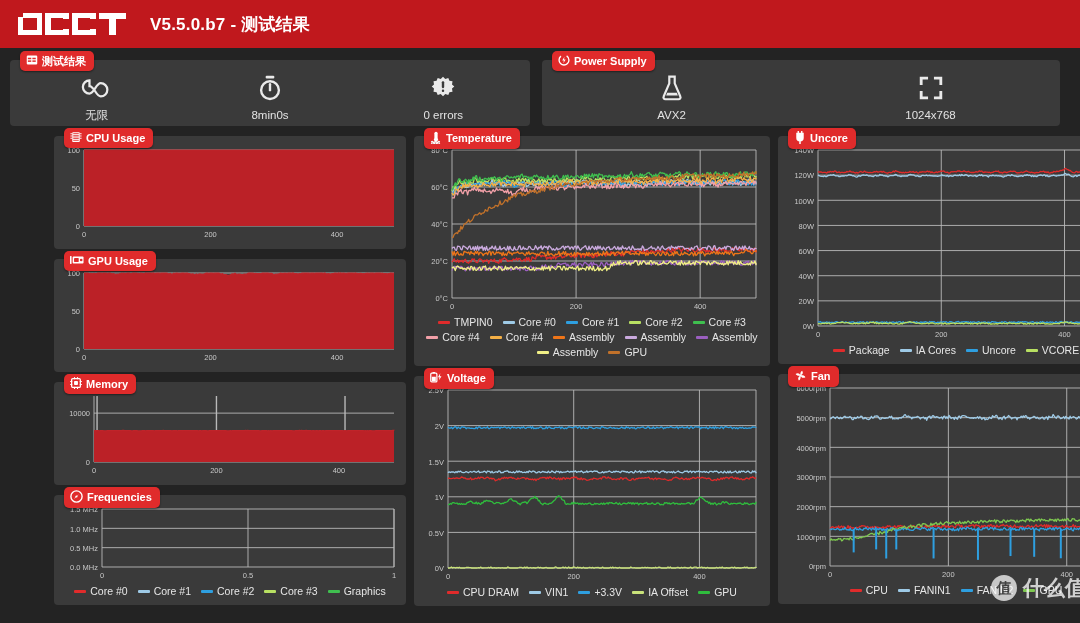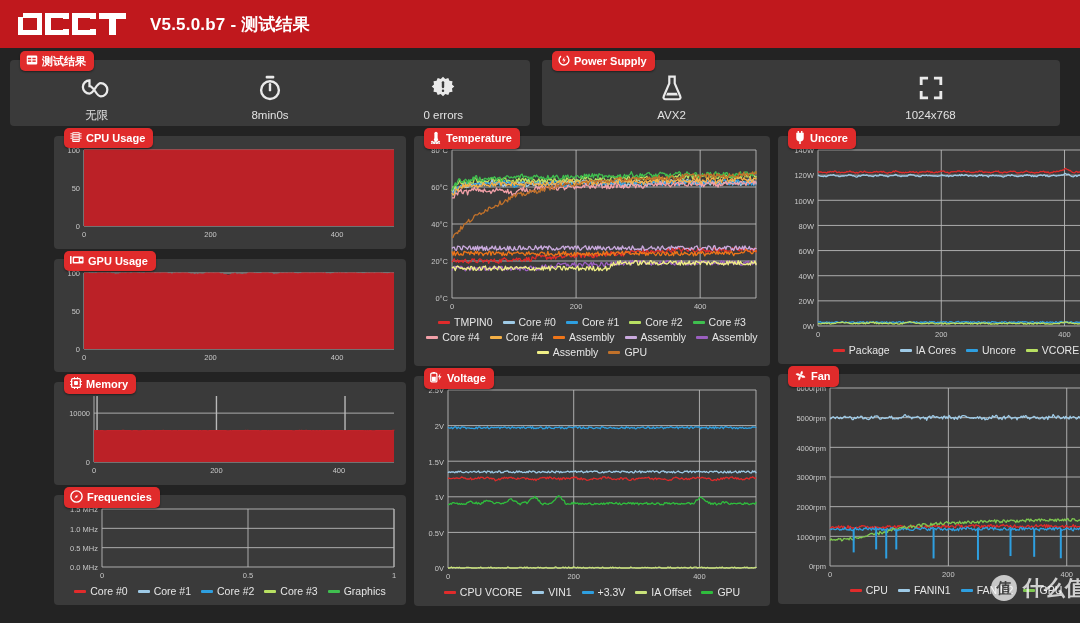--- a/index.html
+++ b/index.html
@@ -474,21 +474,21 @@
           <text x="275.42857142857144" y="191" fill="#c8c8c8" font-size="7.5" text-anchor="middle" font-family="Liberation Sans, sans-serif">400</text>
           <line x1="332" y1="2" x2="332" y2="180" stroke="#b9b9b9" stroke-width="0.9"></line>
           <path d="M24.0,90.5L25.1,90.2L26.3,90.6L27.4,90.6L28.5,90.4L29.6,90.0L30.8,90.6L31.9,90.0L33.0,89.8L34.2,90.4L35.3,90.5L36.4,90.1L37.5,89.0L38.7,89.3L39.8,90.2L40.9,89.8L42.1,90.9L43.2,91.0L44.3,91.0L45.4,91.2L46.6,89.8L47.7,91.8L48.8,91.0L49.9,91.4L51.1,90.1L52.2,90.6L53.3,90.5L54.5,89.3L55.6,90.6L56.7,89.2L57.8,89.4L59.0,89.5L60.1,90.7L61.2,90.6L62.4,89.6L63.5,89.1L64.6,89.8L65.7,90.8L66.9,90.1L68.0,91.1L69.1,90.3L70.3,91.0L71.4,92.8L72.5,92.1L73.6,91.9L74.8,90.7L75.9,91.8L77.0,90.8L78.2,89.8L79.3,90.5L80.4,89.2L81.5,90.2L82.7,89.5L83.8,90.6L84.9,89.3L86.1,89.6L87.2,89.1L88.3,90.3L89.4,89.8L90.6,90.5L91.7,91.0L92.8,91.4L93.9,90.0L95.1,90.9L96.2,90.5L97.3,90.0L98.5,89.6L99.6,89.7L100.7,89.8L101.8,91.2L103.0,90.0L104.1,90.6L105.2,91.4L106.4,91.1L107.5,91.6L108.6,91.0L109.7,92.1L110.9,90.9L112.0,92.6L113.1,91.0L114.3,91.4L115.4,90.4L116.5,89.9L117.6,89.8L118.8,89.5L119.9,89.7L121.0,89.5L122.2,90.8L123.3,89.2L124.4,90.5L125.5,89.0L126.7,89.3L127.8,90.5L128.9,90.8L130.1,89.4L131.2,90.3L132.3,91.1L133.4,90.9L134.6,90.0L135.7,91.9L136.8,90.0L137.9,91.6L139.1,89.7L140.2,90.0L141.3,91.4L142.5,89.9L143.6,90.5L144.7,90.2L145.8,91.0L147.0,89.9L148.1,89.4L149.2,90.1L150.4,88.8L151.5,89.6L152.6,89.2L153.7,91.1L154.9,90.5L156.0,91.6L157.1,89.8L158.3,91.7L159.4,90.7L160.5,90.9L161.6,91.4L162.8,92.3L163.9,92.1L165.0,91.8L166.2,91.4L167.3,91.0L168.4,91.5L169.5,90.1L170.7,90.4L171.8,90.6L172.9,91.2L174.1,91.2L175.2,90.5L176.3,90.0L177.4,91.0L178.6,89.0L179.7,88.8L180.8,88.6L181.9,90.0L183.1,90.1L184.2,89.0L185.3,90.1L186.5,90.0L187.6,91.1L188.7,91.5L189.8,91.2L191.0,91.2L192.1,91.8L193.2,90.9L194.4,90.9L195.5,91.3L196.6,89.6L197.7,89.9L198.9,91.5L200.0,90.2L201.1,90.2L202.3,90.0L203.4,91.3L204.5,92.0L205.6,92.4L206.8,92.4L207.9,91.0L209.0,90.5L210.2,91.9L211.3,91.7L212.4,90.5L213.5,90.9L214.7,90.1L215.8,90.1L216.9,90.4L218.1,89.9L219.2,90.1L220.3,90.0L221.4,89.7L222.6,89.8L223.7,89.7L224.8,89.2L225.9,90.8L227.1,90.8L228.2,90.3L229.3,91.7L230.5,90.6L231.6,90.0L232.7,91.5L233.8,90.5L235.0,90.3L236.1,90.7L237.2,91.1L238.4,91.2L239.5,91.3L240.6,90.8L241.7,91.5L242.9,92.0L244.0,92.5L245.1,92.2L246.3,91.8L247.4,92.2L248.5,90.8L249.6,89.8L250.8,89.6L251.9,89.1L253.0,89.7L254.2,90.2L255.3,91.0L256.4,90.9L257.5,89.9L258.7,90.6L259.8,91.7L260.9,91.1L262.1,90.2L263.2,91.6L264.3,90.7L265.4,91.5L266.6,90.3L267.7,90.6L268.8,89.3L269.9,89.6L271.1,90.6L272.2,90.2L273.3,89.2L274.5,89.6L275.6,90.1L276.7,90.1L277.8,89.3L279.0,89.5L280.1,90.2L281.2,89.9L282.4,90.8L283.5,90.3L284.6,90.2L285.7,90.4L286.9,91.8L288.0,92.3L289.1,92.5L290.3,91.6L291.4,91.8L292.5,92.5L293.6,90.6L294.8,91.8L295.9,91.5L297.0,89.9L298.2,91.4L299.3,89.6L300.4,90.8L301.5,89.4L302.7,89.5L303.8,89.7L304.9,90.9L306.1,89.3L307.2,89.1L308.3,89.0L309.4,90.4L310.6,90.5L311.7,89.4L312.8,91.1L313.9,89.8L315.1,91.5L316.2,91.1L317.3,90.7L318.5,91.8L319.6,91.4L320.7,91.5L321.8,90.3L323.0,90.0L324.1,90.6L325.2,91.1L326.4,89.4L327.5,89.7L328.6,88.9L329.7,89.6L330.9,90.6L332.0,89.6L332.0,89.6" fill="none" stroke="#e02b2b" stroke-width="1.3" stroke-linejoin="round"></path>
           <path d="M24.0,84.9L25.1,83.7L26.3,84.5L27.4,83.9L28.5,84.0L29.6,83.9L30.8,84.8L31.9,83.6L33.0,84.5L34.2,83.2L35.3,83.9L36.4,83.1L37.5,84.1L38.7,84.5L39.8,84.6L40.9,84.3L42.1,83.6L43.2,84.0L44.3,84.8L45.4,84.0L46.6,83.5L47.7,84.2L48.8,83.8L49.9,83.2L51.1,83.8L52.2,84.4L53.3,83.8L54.5,83.0L55.6,84.5L56.7,84.3L57.8,84.2L59.0,84.1L60.1,83.2L61.2,83.6L62.4,84.9L63.5,83.0L64.6,83.4L65.7,83.5L66.9,84.7L68.0,83.3L69.1,84.9L70.3,84.5L71.4,83.9L72.5,83.8L73.6,84.4L74.8,82.8L75.9,83.1L77.0,84.8L78.2,84.3L79.3,84.7L80.4,83.4L81.5,83.4L82.7,83.0L83.8,82.9L84.9,84.3L86.1,83.8L87.2,84.3L88.3,84.7L89.4,83.8L90.6,84.9L91.7,84.2L92.8,83.0L93.9,84.3L95.1,82.9L96.2,84.0L97.3,83.6L98.5,84.6L99.6,84.4L100.7,84.1L101.8,84.7L103.0,83.6L104.1,84.6L105.2,82.9L106.4,83.5L107.5,84.2L108.6,83.1L109.7,83.2L110.9,83.8L112.0,84.8L113.1,84.8L114.3,83.8L115.4,83.6L116.5,84.7L117.6,84.1L118.8,83.3L119.9,84.0L121.0,84.0L122.2,84.3L123.3,84.5L124.4,83.2L125.5,84.7L126.7,84.3L127.8,82.9L128.9,83.7L130.1,84.3L131.2,84.9L132.3,83.1L133.4,83.7L134.6,83.3L135.7,84.8L136.8,83.4L137.9,84.6L139.1,84.2L140.2,84.1L141.3,84.0L142.5,83.8L143.6,83.1L144.7,83.6L145.8,84.3L147.0,83.3L148.1,84.0L149.2,83.2L150.4,83.6L151.5,82.9L152.6,84.4L153.7,83.8L154.9,83.5L156.0,83.9L157.1,82.9L158.3,83.7L159.4,84.8L160.5,84.1L161.6,84.2L162.8,83.0L163.9,84.3L165.0,83.7L166.2,83.3L167.3,83.2L168.4,84.0L169.5,83.3L170.7,82.9L171.8,83.4L172.9,83.1L174.1,84.2L175.2,84.9L176.3,84.8L177.4,84.7L178.6,83.6L179.7,84.9L180.8,84.0L181.9,83.8L183.1,84.0L184.2,83.6L185.3,83.0L186.5,83.8L187.6,84.4L188.7,84.4L189.8,83.3L191.0,84.1L192.1,83.1L193.2,83.7L194.4,83.5L195.5,84.1L196.6,84.6L197.7,83.1L198.9,83.2L200.0,83.5L201.1,83.5L202.3,84.3L203.4,83.6L204.5,84.7L205.6,84.5L206.8,83.6L207.9,83.7L209.0,84.8L210.2,84.8L211.3,82.8L212.4,83.9L213.5,84.1L214.7,83.7L215.8,82.9L216.9,84.9L218.1,83.2L219.2,84.0L220.3,83.8L221.4,84.4L222.6,83.8L223.7,83.1L224.8,83.9L225.9,82.9L227.1,84.1L228.2,82.9L229.3,82.9L230.5,84.1L231.6,83.3L232.7,83.2L233.8,83.7L235.0,84.8L236.1,84.5L237.2,83.4L238.4,83.1L239.5,82.8L240.6,84.0L241.7,83.7L242.9,84.8L244.0,83.8L245.1,83.9L246.3,84.4L247.4,83.7L248.5,84.7L249.6,83.3L250.8,84.8L251.9,84.3L253.0,83.7L254.2,83.0L255.3,83.9L256.4,84.4L257.5,84.6L258.7,84.8L259.8,84.0L260.9,83.1L262.1,83.5L263.2,82.9L264.3,84.5L265.4,83.6L266.6,83.0L267.7,84.7L268.8,83.4L269.9,83.3L271.1,84.6L272.2,83.3L273.3,83.7L274.5,83.0L275.6,84.1L276.7,83.5L277.8,84.0L279.0,84.0L280.1,83.3L281.2,84.4L282.4,83.5L283.5,84.2L284.6,84.8L285.7,83.4L286.9,83.4L288.0,83.5L289.1,84.2L290.3,83.2L291.4,83.5L292.5,83.1L293.6,83.8L294.8,84.9L295.9,84.3L297.0,83.4L298.2,84.6L299.3,84.8L300.4,83.1L301.5,84.3L302.7,84.8L303.8,83.3L304.9,84.8L306.1,83.0L307.2,84.8L308.3,84.3L309.4,84.1L310.6,83.6L311.7,83.0L312.8,84.6L313.9,84.9L315.1,83.1L316.2,84.6L317.3,83.0L318.5,83.6L319.6,83.1L320.7,84.0L321.8,84.4L323.0,83.4L324.1,83.1L325.2,83.9L326.4,84.9L327.5,84.9L328.6,82.9L329.7,83.9L330.9,83.1L332.0,84.8L332.0,83.9" fill="none" stroke="#9ecae6" stroke-width="1.3" stroke-linejoin="round"></path>
           <path d="M24.0,39.2L25.1,40.1L26.3,40.2L27.4,39.2L28.5,40.7L29.6,39.9L30.8,38.7L31.9,38.9L33.0,40.7L34.2,39.1L35.3,40.0L36.4,40.6L37.5,38.9L38.7,38.8L39.8,39.3L40.9,39.2L42.1,40.7L43.2,39.8L44.3,39.8L45.4,40.0L46.6,40.3L47.7,40.2L48.8,40.3L49.9,40.6L51.1,40.5L52.2,39.1L53.3,40.7L54.5,39.0L55.6,38.8L56.7,40.0L57.8,40.3L59.0,40.0L60.1,39.4L61.2,40.0L62.4,39.9L63.5,38.8L64.6,40.7L65.7,40.5L66.9,39.5L68.0,39.2L69.1,39.8L70.3,39.4L71.4,39.7L72.5,39.3L73.6,39.5L74.8,39.0L75.9,40.7L77.0,39.0L78.2,39.7L79.3,39.4L80.4,38.9L81.5,39.2L82.7,40.2L83.8,39.6L84.9,39.1L86.1,40.7L87.2,39.8L88.3,38.8L89.4,39.8L90.6,39.5L91.7,40.0L92.8,40.0L93.9,39.3L95.1,39.3L96.2,40.5L97.3,39.2L98.5,39.8L99.6,38.8L100.7,40.1L101.8,40.5L103.0,39.5L104.1,39.1L105.2,39.6L106.4,38.7L107.5,40.5L108.6,38.7L109.7,40.7L110.9,40.1L112.0,40.6L113.1,39.8L114.3,40.3L115.4,39.5L116.5,38.9L117.6,39.4L118.8,40.8L119.9,40.3L121.0,40.6L122.2,38.8L123.3,40.5L124.4,39.1L125.5,39.0L126.7,40.0L127.8,40.3L128.9,40.3L130.1,40.5L131.2,39.3L132.3,39.3L133.4,39.6L134.6,39.4L135.7,38.9L136.8,40.6L137.9,39.0L139.1,40.1L140.2,40.8L141.3,39.9L142.5,40.6L143.6,39.8L144.7,38.8L145.8,39.0L147.0,39.4L148.1,39.5L149.2,39.8L150.4,38.7L151.5,38.9L152.6,38.9L153.7,40.2L154.9,39.1L156.0,38.7L157.1,40.7L158.3,40.2L159.4,39.0L160.5,40.4L161.6,40.4L162.8,40.0L163.9,40.6L165.0,38.7L166.2,39.5L167.3,39.1L168.4,40.2L169.5,40.6L170.7,40.4L171.8,39.7L172.9,39.7L174.1,40.2L175.2,39.9L176.3,40.8L177.4,38.7L178.6,38.8L179.7,39.3L180.8,40.0L181.9,39.7L183.1,40.5L184.2,40.1L185.3,39.7L186.5,39.2L187.6,39.9L188.7,40.2L189.8,39.6L191.0,40.4L192.1,40.2L193.2,40.1L194.4,40.7L195.5,40.3L196.6,39.8L197.7,38.9L198.9,40.0L200.0,39.8L201.1,40.6L202.3,38.7L203.4,39.8L204.5,39.2L205.6,40.6L206.8,39.7L207.9,39.4L209.0,40.2L210.2,39.5L211.3,40.8L212.4,40.7L213.5,39.3L214.7,39.6L215.8,40.0L216.9,39.4L218.1,39.1L219.2,38.8L220.3,40.2L221.4,40.3L222.6,40.0L223.7,38.8L224.8,39.0L225.9,40.5L227.1,40.0L228.2,40.4L229.3,39.0L230.5,40.4L231.6,40.4L232.7,39.1L233.8,39.8L235.0,39.9L236.1,39.6L237.2,38.8L238.4,39.3L239.5,40.7L240.6,39.7L241.7,40.0L242.9,39.2L244.0,39.7L245.1,39.6L246.3,38.7L247.4,38.8L248.5,39.6L249.6,39.6L250.8,39.8L251.9,39.5L253.0,38.8L254.2,40.7L255.3,39.2L256.4,39.6L257.5,39.2L258.7,39.0L259.8,40.1L260.9,39.5L262.1,39.9L263.2,38.7L264.3,40.0L265.4,40.6L266.6,38.9L267.7,38.9L268.8,40.4L269.9,39.7L271.1,38.8L272.2,38.9L273.3,39.2L274.5,38.9L275.6,39.0L276.7,40.8L277.8,39.2L279.0,39.9L280.1,39.5L281.2,40.0L282.4,38.9L283.5,40.7L284.6,40.7L285.7,38.8L286.9,39.7L288.0,40.1L289.1,38.9L290.3,40.7L291.4,38.7L292.5,40.2L293.6,39.5L294.8,40.0L295.9,40.5L297.0,38.8L298.2,39.2L299.3,40.7L300.4,39.1L301.5,38.7L302.7,39.0L303.8,39.4L304.9,39.7L306.1,39.0L307.2,39.2L308.3,40.7L309.4,39.7L310.6,39.7L311.7,40.6L312.8,39.6L313.9,40.7L315.1,39.7L316.2,39.3L317.3,40.1L318.5,39.2L319.6,40.4L320.7,40.4L321.8,39.7L323.0,40.5L324.1,40.1L325.2,39.9L326.4,40.2L327.5,39.6L328.6,38.8L329.7,39.2L330.9,39.1L332.0,39.5L332.0,39.7" fill="none" stroke="#2e9fe0" stroke-width="1.3" stroke-linejoin="round"></path>
           <path d="M24.0,180.0L25.1,180.0L26.3,179.8L27.4,179.0L28.5,180.0L29.6,179.5L30.8,179.7L31.9,180.0L33.0,179.4L34.2,180.0L35.3,179.2L36.4,180.0L37.5,180.0L38.7,180.0L39.8,180.0L40.9,180.0L42.1,179.5L43.2,179.5L44.3,179.3L45.4,179.7L46.6,179.7L47.7,180.0L48.8,180.0L49.9,180.0L51.1,180.0L52.2,180.0L53.3,180.0L54.5,179.6L55.6,180.0L56.7,179.1L57.8,180.0L59.0,180.0L60.1,179.9L61.2,179.9L62.4,179.8L63.5,179.8L64.6,179.3L65.7,180.0L66.9,179.0L68.0,180.0L69.1,180.0L70.3,179.6L71.4,180.0L72.5,180.0L73.6,179.8L74.8,179.6L75.9,180.0L77.0,180.0L78.2,179.6L79.3,180.0L80.4,180.0L81.5,180.0L82.7,180.0L83.8,178.9L84.9,179.7L86.1,180.0L87.2,179.9L88.3,180.0L89.4,180.0L90.6,180.0L91.7,179.8L92.8,180.0L93.9,180.0L95.1,179.5L96.2,179.4L97.3,179.3L98.5,180.0L99.6,179.9L100.7,179.1L101.8,180.0L103.0,179.0L104.1,180.0L105.2,180.0L106.4,179.5L107.5,180.0L108.6,179.9L109.7,179.7L110.9,180.0L112.0,180.0L113.1,179.6L114.3,179.2L115.4,180.0L116.5,179.4L117.6,179.8L118.8,180.0L119.9,180.0L121.0,179.7L122.2,179.4L123.3,180.0L124.4,180.0L125.5,180.0L126.7,180.0L127.8,180.0L128.9,180.0L130.1,179.9L131.2,178.9L132.3,179.2L133.4,180.0L134.6,180.0L135.7,180.0L136.8,180.0L137.9,179.6L139.1,179.1L140.2,180.0L141.3,179.2L142.5,179.8L143.6,180.0L144.7,179.0L145.8,180.0L147.0,179.7L148.1,180.0L149.2,179.0L150.4,179.1L151.5,179.6L152.6,180.0L153.7,179.1L154.9,180.0L156.0,179.3L157.1,180.0L158.3,180.0L159.4,179.2L160.5,180.0L161.6,180.0L162.8,180.0L163.9,180.0L165.0,179.5L166.2,179.5L167.3,180.0L168.4,179.4L169.5,180.0L170.7,180.0L171.8,179.5L172.9,179.6L174.1,179.4L175.2,180.0L176.3,180.0L177.4,180.0L178.6,179.1L179.7,180.0L180.8,179.8L181.9,180.0L183.1,179.8L184.2,180.0L185.3,180.0L186.5,179.2L187.6,180.0L188.7,179.1L189.8,180.0L191.0,179.5L192.1,179.7L193.2,180.0L194.4,180.0L195.5,179.4L196.6,180.0L197.7,180.0L198.9,180.0L200.0,180.0L201.1,180.0L202.3,180.0L203.4,180.0L204.5,180.0L205.6,180.0L206.8,179.0L207.9,179.6L209.0,180.0L210.2,179.6L211.3,180.0L212.4,180.0L213.5,180.0L214.7,180.0L215.8,180.0L216.9,180.0L218.1,179.4L219.2,179.9L220.3,179.5L221.4,179.3L222.6,179.8L223.7,179.4L224.8,179.8L225.9,179.6L227.1,180.0L228.2,180.0L229.3,179.6L230.5,180.0L231.6,179.2L232.7,180.0L233.8,179.6L235.0,179.1L236.1,179.4L237.2,180.0L238.4,180.0L239.5,180.0L240.6,180.0L241.7,180.0L242.9,180.0L244.0,179.0L245.1,180.0L246.3,179.0L247.4,180.0L248.5,180.0L249.6,180.0L250.8,180.0L251.9,180.0L253.0,179.5L254.2,179.3L255.3,180.0L256.4,180.0L257.5,179.4L258.7,180.0L259.8,179.5L260.9,179.3L262.1,179.6L263.2,180.0L264.3,180.0L265.4,179.8L266.6,178.9L267.7,180.0L268.8,180.0L269.9,179.2L271.1,179.2L272.2,179.1L273.3,180.0L274.5,179.7L275.6,179.6L276.7,179.5L277.8,179.0L279.0,180.0L280.1,179.3L281.2,180.0L282.4,180.0L283.5,179.4L284.6,180.0L285.7,180.0L286.9,180.0L288.0,180.0L289.1,180.0L290.3,180.0L291.4,180.0L292.5,179.4L293.6,180.0L294.8,179.9L295.9,179.2L297.0,180.0L298.2,179.0L299.3,179.9L300.4,180.0L301.5,180.0L302.7,179.7L303.8,180.0L304.9,180.0L306.1,180.0L307.2,179.3L308.3,179.3L309.4,180.0L310.6,179.1L311.7,180.0L312.8,180.0L313.9,179.7L315.1,180.0L316.2,180.0L317.3,180.0L318.5,179.6L319.6,179.6L320.7,179.1L321.8,179.8L323.0,179.1L324.1,180.0L325.2,180.0L326.4,179.8L327.5,179.6L328.6,179.8L329.7,180.0L330.9,179.5L332.0,179.3L332.0,180.0" fill="none" stroke="#c9e27a" stroke-width="1.3" stroke-linejoin="round"></path>
           <path d="M24.0,116.6L25.1,116.6L26.3,115.5L27.4,116.2L28.5,114.7L29.6,114.6L30.8,115.1L31.9,115.4L33.0,115.0L34.2,116.3L35.3,115.4L36.4,116.4L37.5,115.4L38.7,116.4L39.8,115.9L40.9,116.3L42.1,116.0L43.2,114.5L44.3,114.4L45.4,113.6L46.6,113.1L47.7,113.6L48.8,115.1L49.9,115.2L51.1,115.5L52.2,114.1L53.3,116.0L54.5,114.7L55.6,115.7L56.7,116.4L57.8,114.7L59.0,115.0L60.1,112.9L61.2,113.5L62.4,112.3L63.5,112.9L64.6,113.0L65.7,112.8L66.9,113.4L68.0,113.6L69.1,114.8L70.3,115.7L71.4,115.3L72.5,114.5L73.6,114.6L74.8,114.6L75.9,115.3L77.0,116.0L78.2,115.2L79.3,115.6L80.4,114.5L81.5,114.5L82.7,114.0L83.8,113.4L84.9,111.7L86.1,111.0L87.2,110.6L88.3,112.2L89.4,113.1L90.6,112.8L91.7,113.1L92.8,113.9L93.9,115.5L95.1,115.5L96.2,116.8L97.3,115.2L98.5,114.5L99.6,114.4L100.7,113.9L101.8,114.0L103.0,115.5L104.1,114.2L105.2,112.5L106.4,111.2L107.5,110.3L108.6,110.2L109.7,110.2L110.9,108.4L112.0,110.5L113.1,109.9L114.3,112.8L115.4,112.4L116.5,114.9L117.6,115.8L118.8,116.8L119.9,115.3L121.0,115.1L122.2,115.9L123.3,116.1L124.4,116.3L125.5,115.3L126.7,115.3L127.8,114.8L128.9,113.7L130.1,112.5L131.2,111.8L132.3,109.8L133.4,108.8L134.6,107.8L135.7,108.4L136.8,108.9L137.9,111.5L139.1,112.2L140.2,112.4L141.3,115.7L142.5,116.4L143.6,115.7L144.7,116.2L145.8,116.1L147.0,116.2L148.1,114.4L149.2,116.1L150.4,114.3L151.5,115.5L152.6,115.3L153.7,114.8L154.9,116.3L156.0,115.3L157.1,116.3L158.3,115.2L159.4,116.0L160.5,116.3L161.6,115.5L162.8,116.1L163.9,115.6L165.0,115.1L166.2,115.2L167.3,116.5L168.4,116.7L169.5,116.7L170.7,115.3L171.8,116.1L172.9,115.5L174.1,115.9L175.2,116.3L176.3,116.0L177.4,115.1L178.6,116.4L179.7,115.0L180.8,116.3L181.9,115.5L183.1,114.8L184.2,116.0L185.3,114.5L186.5,114.9L187.6,114.6L188.7,115.4L189.8,115.7L191.0,115.5L192.1,114.4L193.2,115.5L194.4,116.4L195.5,114.9L196.6,116.5L197.7,116.6L198.9,115.4L200.0,115.2L201.1,115.5L202.3,115.8L203.4,115.5L204.5,114.4L205.6,115.4L206.8,114.7L207.9,116.2L209.0,114.6L210.2,116.2L211.3,115.0L212.4,115.5L213.5,114.9L214.7,116.8L215.8,115.4L216.9,115.3L218.1,116.0L219.2,115.9L220.3,115.2L221.4,115.3L222.6,114.4L223.7,116.4L224.8,115.6L225.9,116.1L227.1,115.6L228.2,114.8L229.3,115.7L230.5,116.4L231.6,116.4L232.7,115.2L233.8,114.9L235.0,115.3L236.1,116.8L237.2,116.3L238.4,116.7L239.5,116.8L240.6,114.7L241.7,115.2L242.9,114.6L244.0,115.8L245.1,114.9L246.3,116.2L247.4,115.7L248.5,115.0L249.6,114.6L250.8,116.1L251.9,115.3L253.0,115.4L254.2,116.1L255.3,115.9L256.4,116.4L257.5,115.3L258.7,115.9L259.8,115.7L260.9,115.9L262.1,115.6L263.2,115.0L264.3,114.7L265.4,115.0L266.6,116.3L267.7,115.2L268.8,115.7L269.9,115.8L271.1,114.0L272.2,111.9L273.3,112.2L274.5,111.3L275.6,109.4L276.7,109.1L277.8,109.7L279.0,110.7L280.1,111.5L281.2,112.8L282.4,113.7L283.5,113.3L284.6,115.3L285.7,114.3L286.9,116.3L288.0,115.1L289.1,116.4L290.3,114.8L291.4,115.2L292.5,117.0L293.6,116.3L294.8,115.3L295.9,116.0L297.0,116.0L298.2,114.0L299.3,113.7L300.4,115.1L301.5,114.0L302.7,113.9L303.8,115.1L304.9,116.1L306.1,116.3L307.2,115.2L308.3,115.9L309.4,115.4L310.6,115.4L311.7,115.6L312.8,115.9L313.9,115.2L315.1,115.4L316.2,114.9L317.3,115.8L318.5,116.4L319.6,116.3L320.7,114.7L321.8,115.8L323.0,115.0L324.1,115.9L325.2,116.7L326.4,116.0L327.5,116.0L328.6,115.4L329.7,115.4L330.9,116.2L332.0,114.3L332.0,115.2" fill="none" stroke="#2fbd3d" stroke-width="1.3" stroke-linejoin="round"></path>
         </svg><div class="legend">
           <div class="legend-item">
             <span class="legend-dash" style="background: rgb(224, 43, 43);"></span>
-            <span>CPU VCORE</span>
+            <span>CPU DRAM</span>
           </div>
           <div class="legend-item">
             <span class="legend-dash" style="background: rgb(158, 202, 230);"></span>
             <span>VIN1</span>
           </div>
           <div class="legend-item">
             <span class="legend-dash" style="background: rgb(46, 159, 224);"></span>
             <span>+3.3V</span>
           </div>
           <div class="legend-item">

